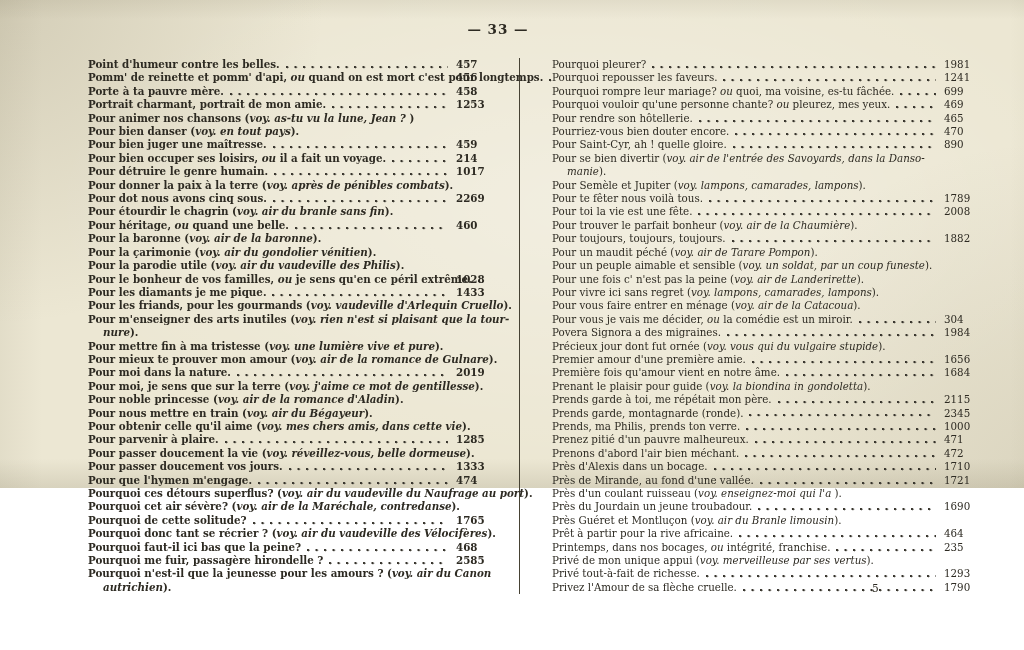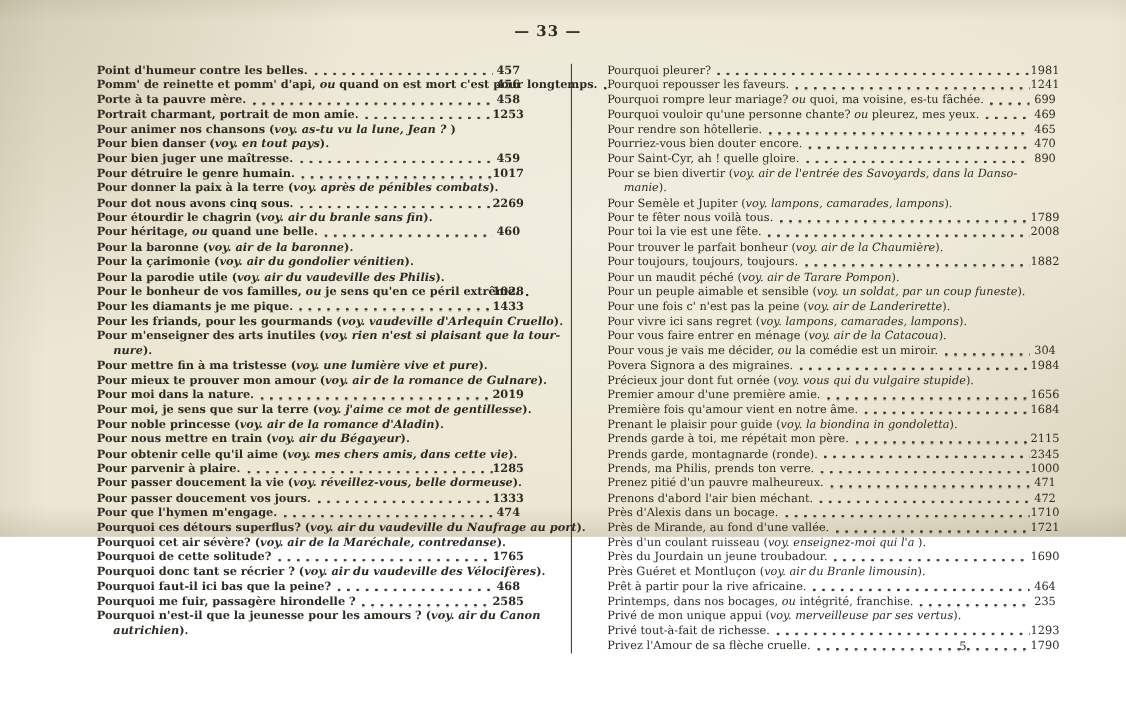--- a/index.html
+++ b/index.html
@@ -38,21 +38,21 @@
     flex:0 0 auto;white-space:pre;
     padding-left:15px;text-indent:-15px;
   }
   .entry .leader{
     flex:1 1 4px;min-width:4px;height:3px;align-self:flex-end;
     margin:0 6px 2.5px 6px;
     background-image:radial-gradient(circle at 1.2px 1.2px, #36332b 1px, rgba(0,0,0,0) 1.45px);
     background-size:8.5px 3px;background-repeat:repeat-x;background-position:left bottom;
   }
   .entry .num{
-    position:absolute;right:12px;top:0;width:36px;text-align:center;
+    position:absolute;right:0;top:0;width:36px;text-align:left;
     font-variant-numeric:oldstyle-nums;
   }
   .sig{position:absolute;left:872px;top:582px;font-size:10.5px;}
   i{font-style:italic;}
 </style>
 </head>
 <body>
 
 <div class="page">
   <div class="header">— 33 —</div>
@@ -83,20 +83,25 @@
         </div>
         <div class="entry">
           <span class="t">Pour bien danser (<i>voy. en tout pays</i>).</span>
         </div>
         <div class="entry">
           <span class="t">Pour bien juger une maîtresse.</span>
           <span class="leader"></span>
           <span class="num">459</span>
         </div>
         <div class="entry">
+          <span class="t">Pour bien occuper ses loisirs, <i>ou</i> il a fait un voyage.</span>
+          <span class="leader"></span>
+          <span class="num">214</span>
+        </div>
+        <div class="entry">
           <span class="t">Pour détruire le genre humain.</span>
           <span class="leader"></span>
           <span class="num">1017</span>
         </div>
         <div class="entry">
           <span class="t">Pour donner la paix à la terre (<i>voy. après de pénibles combats</i>).</span>
         </div>
         <div class="entry">
           <span class="t">Pour dot nous avons cinq sous.</span>
           <span class="leader"></span>

